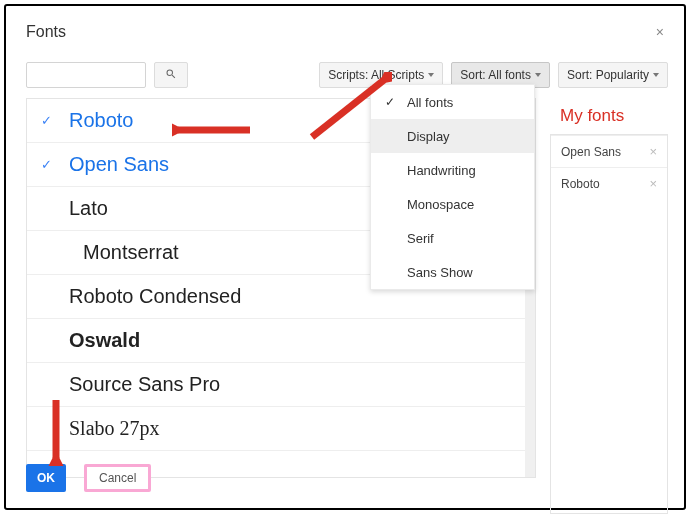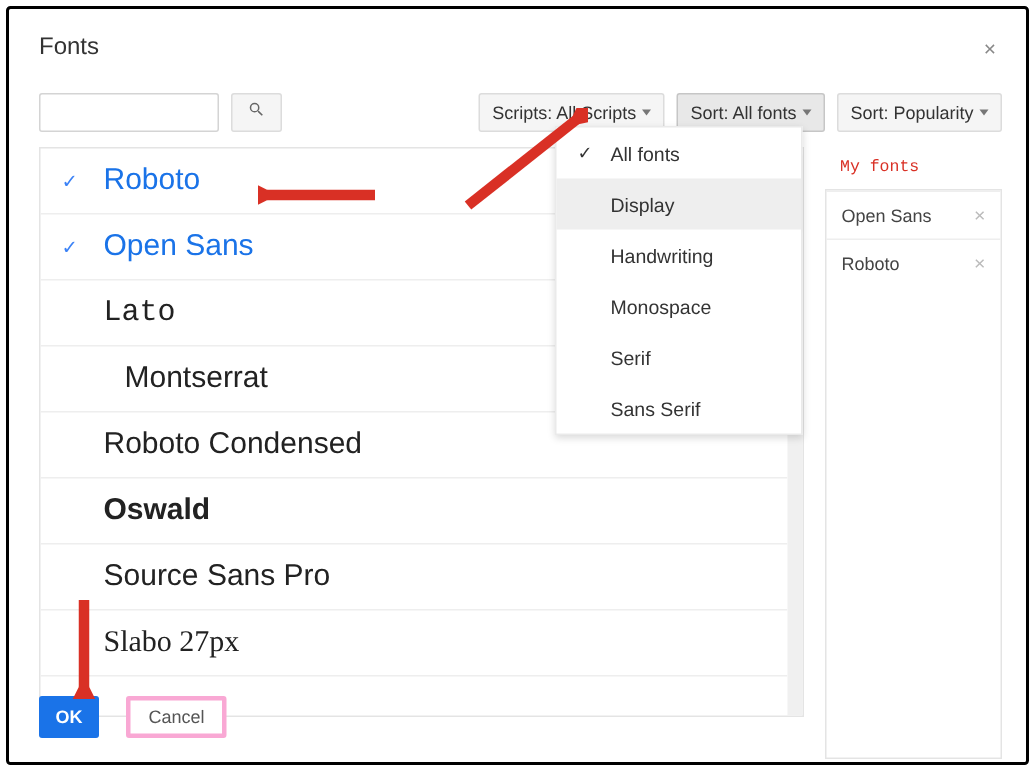--- a/index.html
+++ b/index.html
@@ -159,25 +159,24 @@
   .dd-item .dd-check { width: 12px; color: #333; font-size: 12px; }
   .dd-item.highlight { background: #eeeeee; }
   .sidebar {
     flex: 1;
   }
   .side-list {
     border: 1px solid #e4e4e4;
     height: 100%;
   }
   .side-title {
-    font-size: 11px;
+    font-size: 17px;
     color: #d93025;
     padding: 8px 10px;
     font-weight: 500;
-    font-family: Liberation Mono, monospace;
   }
   .side-item {
     height: 32px;
     border-top: 1px solid #eee;
     display: flex;
     align-items: center;
     justify-content: space-between;
     padding: 0 10px;
     font-size: 12px;
     color: #444;
@@ -260,21 +259,21 @@
             <div class="font-row selected">
               <span class="check">✓</span>
               <span class="name" style="font-family: Arial, sans-serif; font-weight: 400;">Roboto</span>
             </div>
             <div class="font-row selected">
               <span class="check">✓</span>
               <span class="name" style="font-family: Arial, sans-serif; font-weight: 400;">Open Sans</span>
             </div>
             <div class="font-row">
               <span class="check" style="visibility: hidden;"></span>
-              <span class="name" style="font-family: Liberation Mono, monospace; font-weight: 400;">Lato</span>
+              <span class="name" style="font-family: Liberation Sans, sans-serif; font-weight: 400;">Lato</span>
             </div>
             <div class="font-row">
               <span class="check" style="visibility: hidden;"></span>
               <span class="name" style="font-family: Arial, sans-serif; font-weight: 400; margin-left: 14px;">Montserrat</span>
             </div>
             <div class="font-row">
               <span class="check" style="visibility: hidden;"></span>
               <span class="name" style="font-family: &quot;Arial Narrow&quot;, Arial, sans-serif; font-weight: 400;">Roboto Condensed</span>
             </div>
             <div class="font-row">
@@ -326,21 +325,21 @@
         <div class="dd-item">
           <span class="dd-check"></span>
           <span>Monospace</span>
         </div>
         <div class="dd-item">
           <span class="dd-check"></span>
           <span>Serif</span>
         </div>
         <div class="dd-item">
           <span class="dd-check"></span>
-          <span>Sans Serif</span>
+          <span>Sans Show</span>
         </div>
       </div>
 
     <div class="footer">
       <button class="btn-ok">OK</button>
       <button class="btn-cancel">Cancel</button>
     </div>
 
     <svg class="arrow" style="left:160px;top:104px" width="80" height="28">
       <defs>

